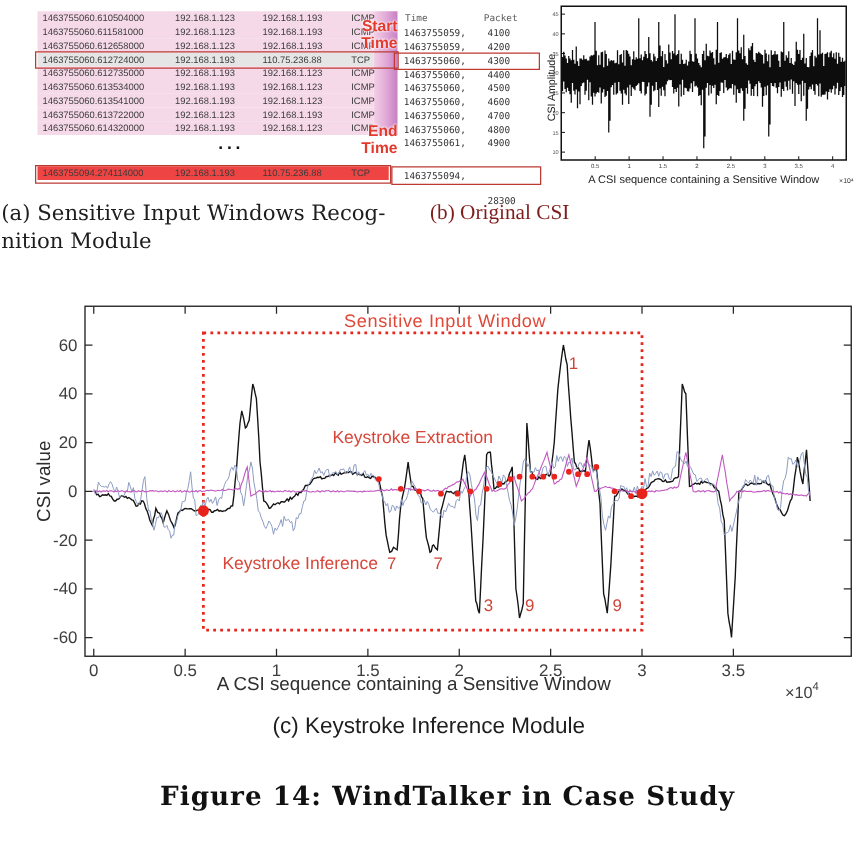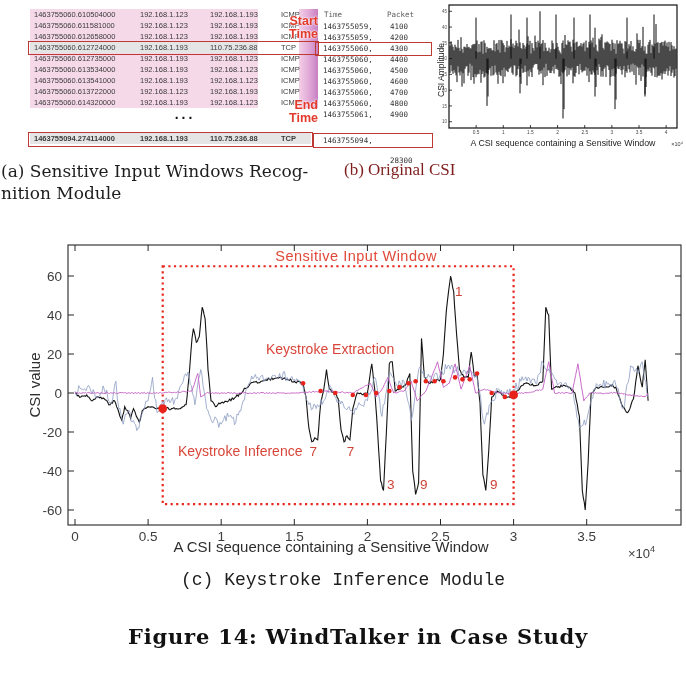--- a/index.html
+++ b/index.html
@@ -1,41 +1,41 @@
 <!DOCTYPE html>
 <html><head>
 <meta charset="utf-8">
 <style>
   html,body{margin:0;padding:0;background:#fff;}
   .fig{position:relative;width:686px;height:680px;background:#fff;overflow:hidden;
        font-family:"Liberation Sans",sans-serif;}
   .abs{position:absolute;}
   
-  .wrow{position:absolute;left:30px;height:11px;width:228px;font-size:7.5px;color:#3a3a3a;
+  .wrow{position:absolute;left:30px;height:11px;width:269px;font-size:7.5px;color:#3a3a3a;
         line-height:11px;white-space:nowrap;}
   .wrow span{position:absolute;top:0;}
   .c-ts{left:4px;} .c-src{left:110px;} .c-dst{left:180px;} .c-proto{left:251px;}
-  .bg-pink{background:#f5d9e9;} .bg-sel{background:#e5e5e5;} .bg-tcp{background:#e5e5e5;font-weight:bold;}
+  .bg-pink{background:#f5d9e9;} .bg-sel{background:#e5e5e5;} .bg-tcp{background:#ef4444;}
   .band{position:absolute;left:299px;top:9px;width:19px;height:99px;
         background:linear-gradient(90deg,#f3d0e6,#e0a7d6 55%,#c77fc2);}
   .redbox{position:absolute;border:1.6px solid #bd3a33;box-sizing:border-box;pointer-events:none;}
   .phead,.plrow{position:absolute;font-family:"DejaVu Sans Mono","Liberation Mono",monospace;
         font-size:7.5px;white-space:nowrap;line-height:11px;}
   .phead{color:#5c5c5c;} .plrow{color:#333;}
   .rlabel{position:absolute;width:70px;text-align:right;color:#e23a2c;
           font-weight:bold;font-size:12.5px;line-height:13px;text-shadow:0 0 2px #fff,0 0 2px #fff;}
   .ellipsis{position:absolute;left:150px;top:106px;width:70px;text-align:center;
             font-weight:bold;font-size:14px;letter-spacing:3px;color:#111;}
   
   .capA{position:absolute;left:1px;top:160px;width:340px;font-family:"DejaVu Serif",serif;
         font-size:17px;line-height:22px;color:#1d1d1d;}
   .capB{position:absolute;left:344px;top:160px;font-family:Liberation Serif, serif;
         font-size:17px;color:#7f1d1d;}
   .capC{position:absolute;left:18px;top:570px;width:650px;text-align:center;
-        font-family:Liberation Mono, monospace;font-size:18px;color:#1d1d1d;}
+        font-family:Liberation Sans, sans-serif;font-size:18px;color:#1d1d1d;}
   .figcap{position:absolute;left:0;top:624px;width:686px;text-align:center;
         font-family:"DejaVu Serif",serif;font-weight:bold;font-size:21px;
         letter-spacing:.8px;color:#111;padding-left:15px;}
   svg{position:absolute;}
   #svgB{left:434px;top:0;}
   #svgC{left:0;top:228px;}
 </style>
 </head>
 <body>
 

